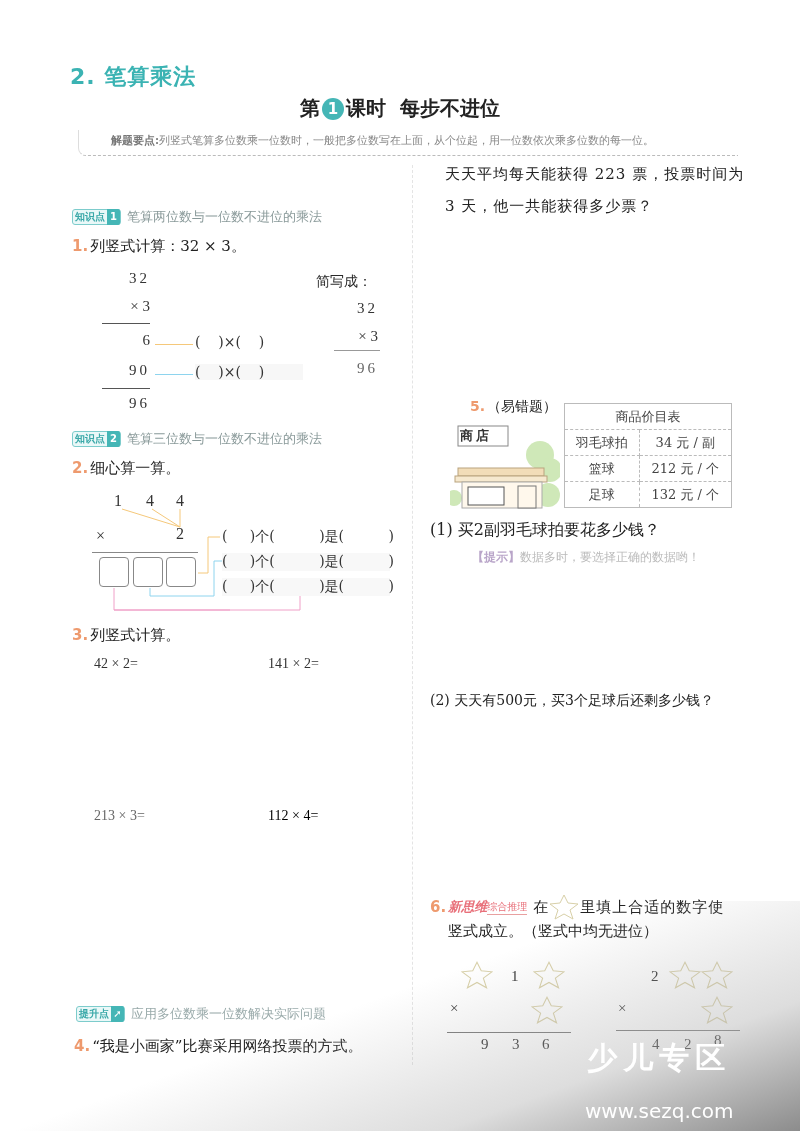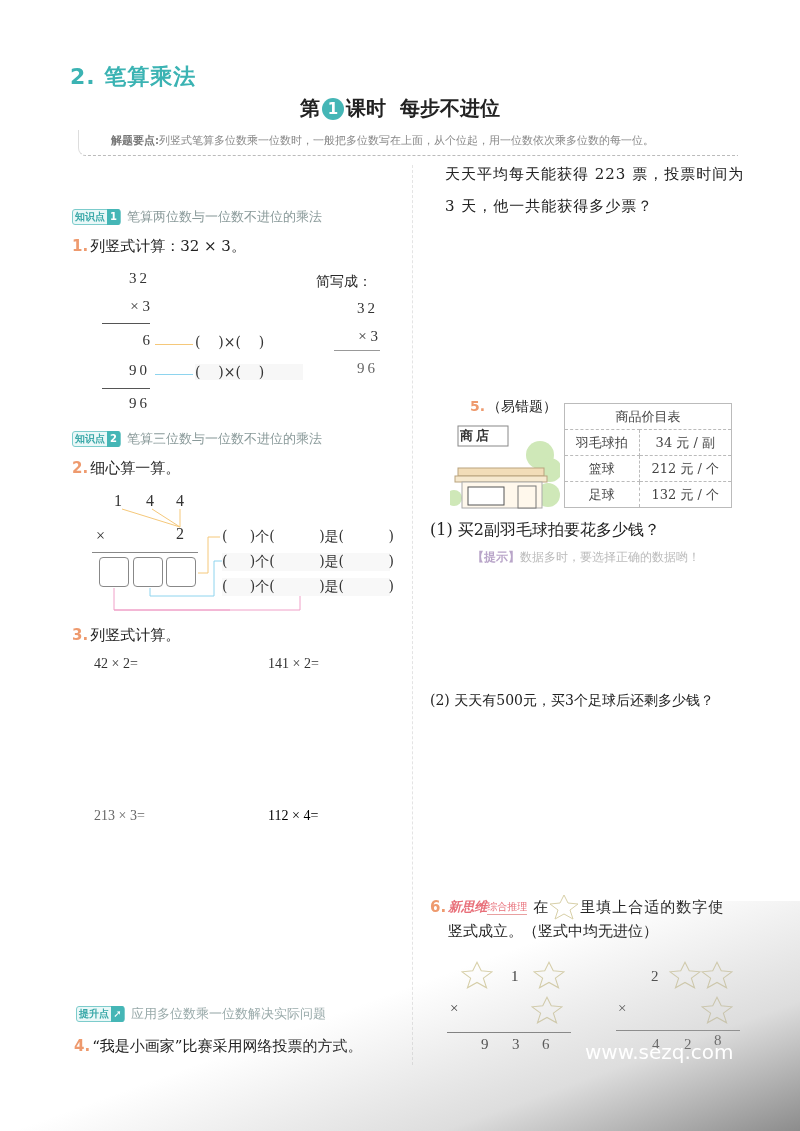--- a/index.html
+++ b/index.html
@@ -29,21 +29,21 @@
   .box { width: 30px; height: 30px; border: 1px solid #888; border-radius: 4px; }
   .paren { font-size: 14px; color: #333; white-space: pre; }
   .star { width: 32px; height: 28px; }
 
   table#price-table { border-collapse: collapse; font-size: 13px; color: #444; }
   #price-table td, #price-table th { border: 1px dashed #bbb; padding: 3px 6px; text-align: center; font-weight: normal; height: 26px; }
   #price-table { border: 1px solid #bbb; }
 
   #watermark { left: 585px; top: 1038px; text-align: center; color: #fff; }
   #watermark .big { font-size: 30px; font-weight: bold; letter-spacing: 6px; font-family: "DejaVu Sans", sans-serif; }
-  #watermark .url { font-size: 20px; font-family: "DejaVu Sans", sans-serif; margin-top: 2px; }
+  #watermark .url { font-size: 20px; font-family: "DejaVu Sans", sans-serif; margin-top: 20px; }
   #shade { right: 0; bottom: 0; width: 800px; height: 230px; background: linear-gradient(160deg, rgba(255,255,255,0) 45%, rgba(180,180,180,0.45) 75%, rgba(120,120,120,0.85) 100%); pointer-events: none; }
 </style>
 </head>
 <body>
 
 <div id="chapter-title" class="abs sans">2. 笔算乘法</div>
 <div id="lesson-title" class="abs sans">
   <span>第</span>
   <span class="num-circle">1</span>
   <span style="white-space:pre">课时  每步不进位</span>
@@ -225,14 +225,15 @@
 <svg class="abs" style="left:700px; top:995px;" width="34" height="30" viewBox="0 0 32 28">
     <polygon points="16,2 20,10 30,11 22,17 25,26 16,21 7,26 10,17 2,11 12,10" fill="none" stroke="#d8d0a8"></polygon>
   </svg>
 <div class="abs hline" style="left:616px; top:1030px; width:124px; border-color:#777;"></div>
 <div class="abs num" style="left:652px; top:1036px;">4</div>
 <div class="abs num" style="left:684px; top:1036px;">2</div>
 <div class="abs num" style="left:714px; top:1032px;">8</div>
 
 <div id="shade" class="abs"></div>
 <div id="watermark" class="abs">
+  <div class="big">少儿专区</div>
   <div class="url">www.sezq.com</div>
 </div>
 
 </body></html>

